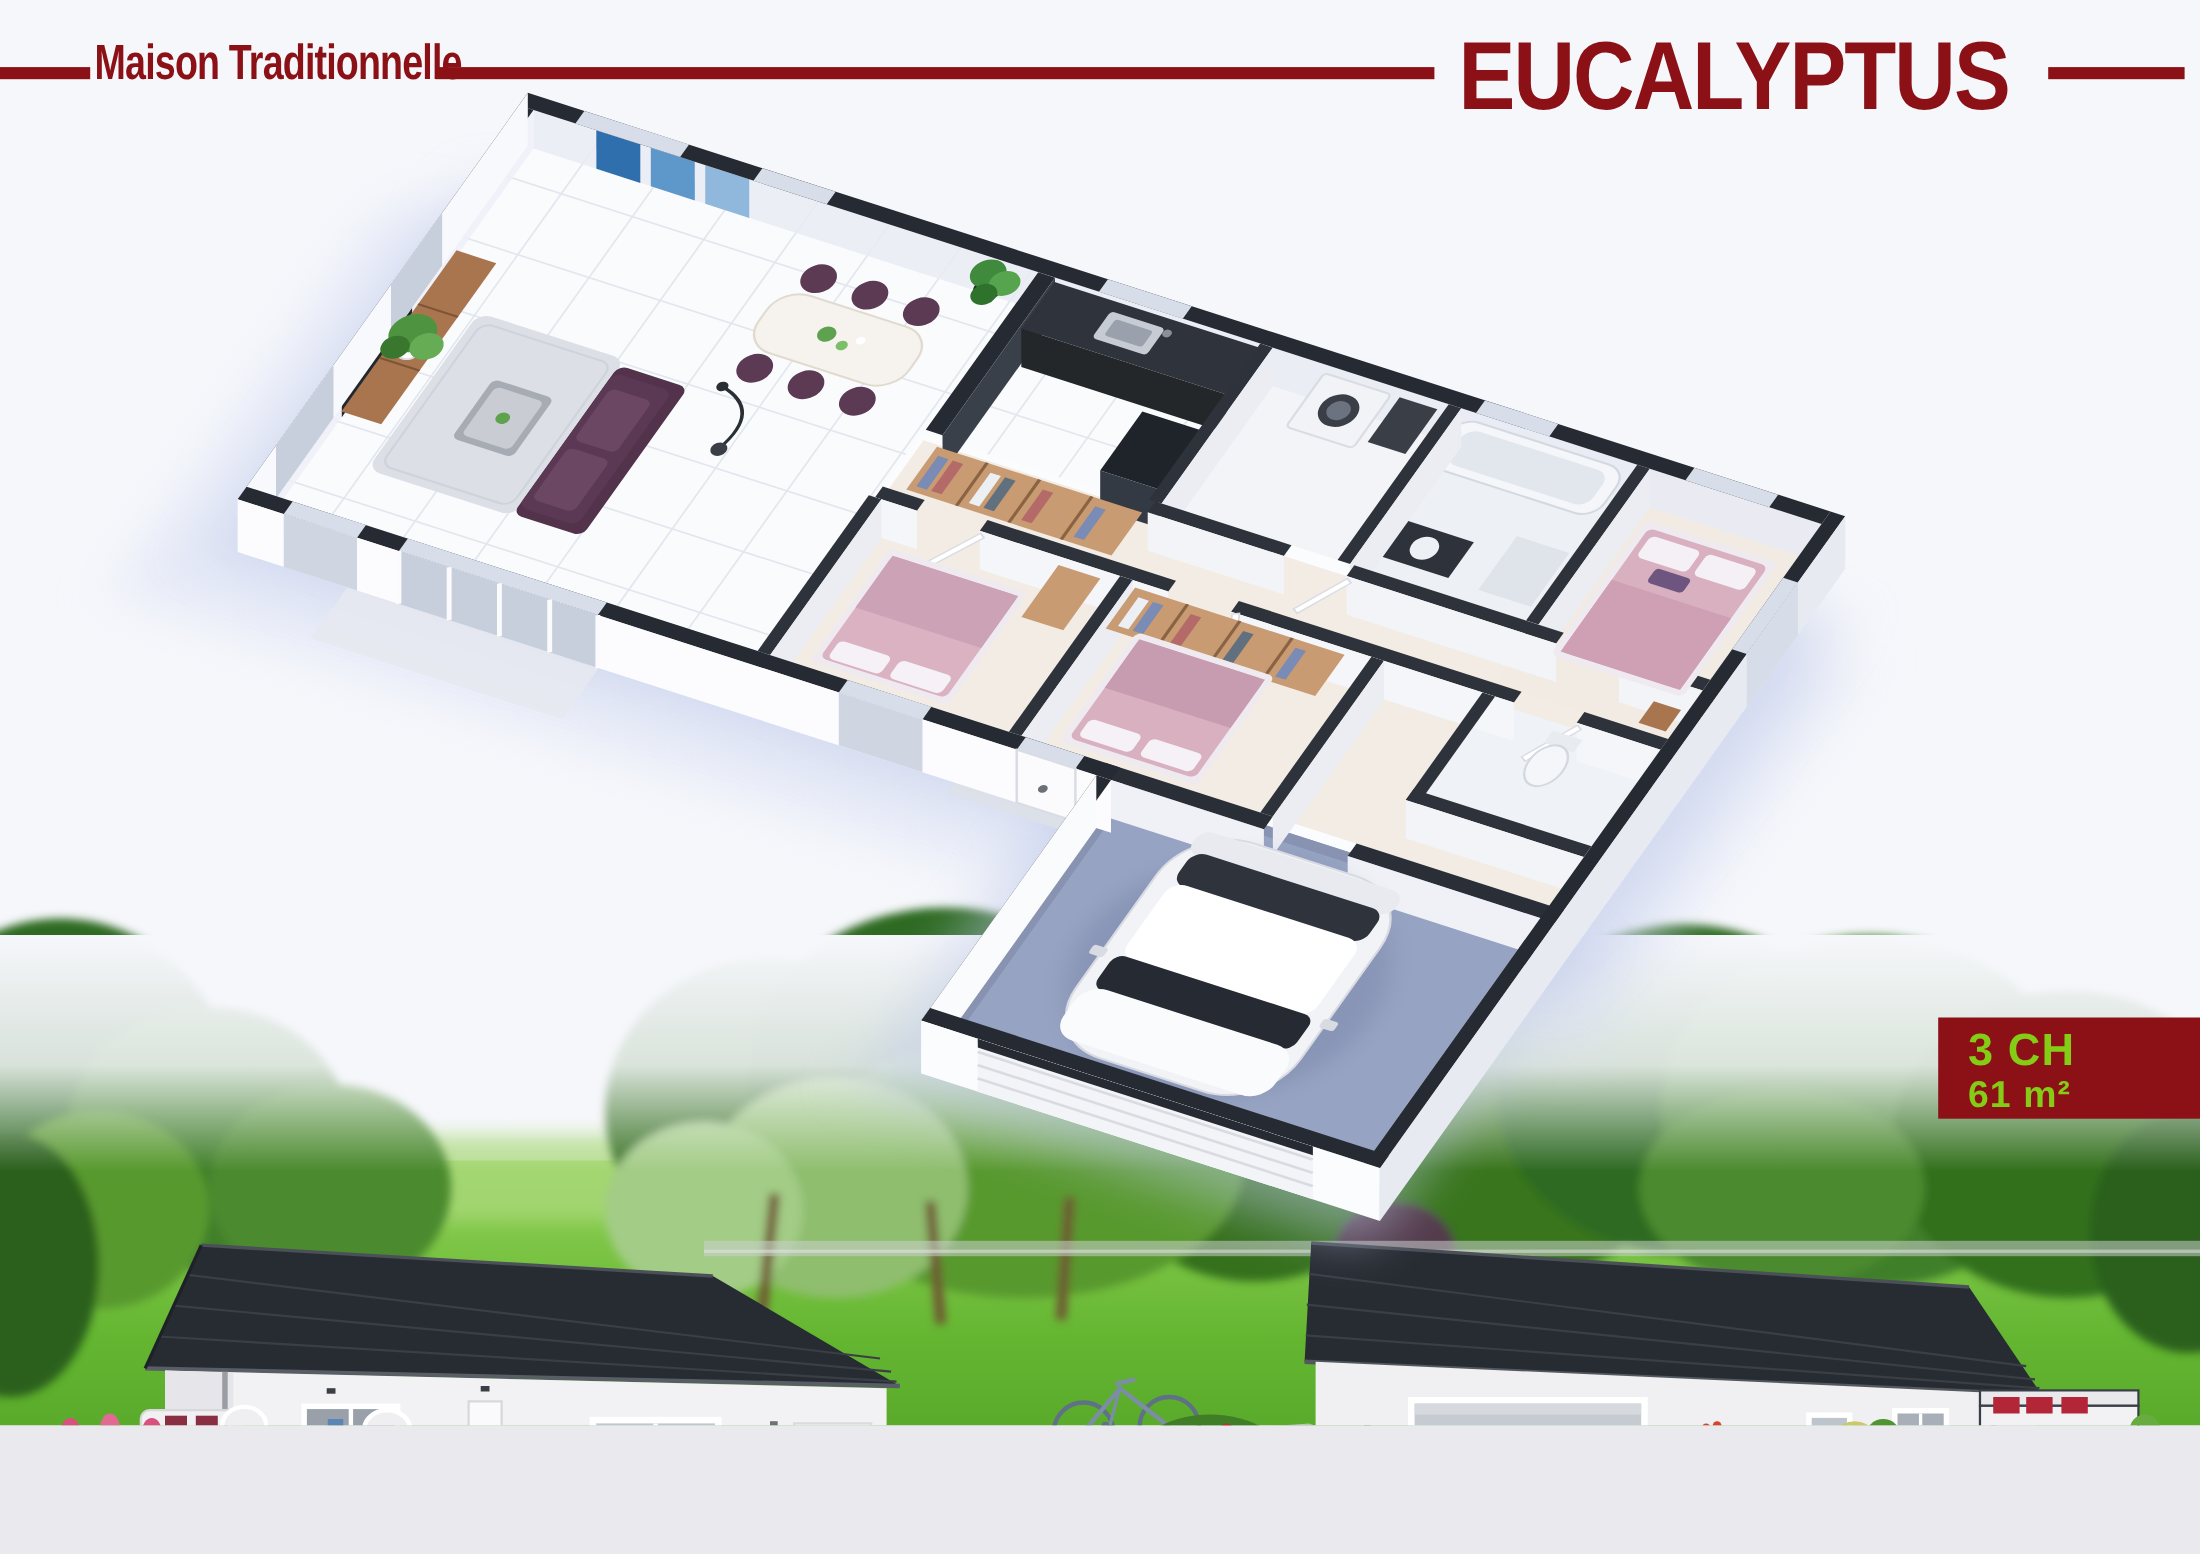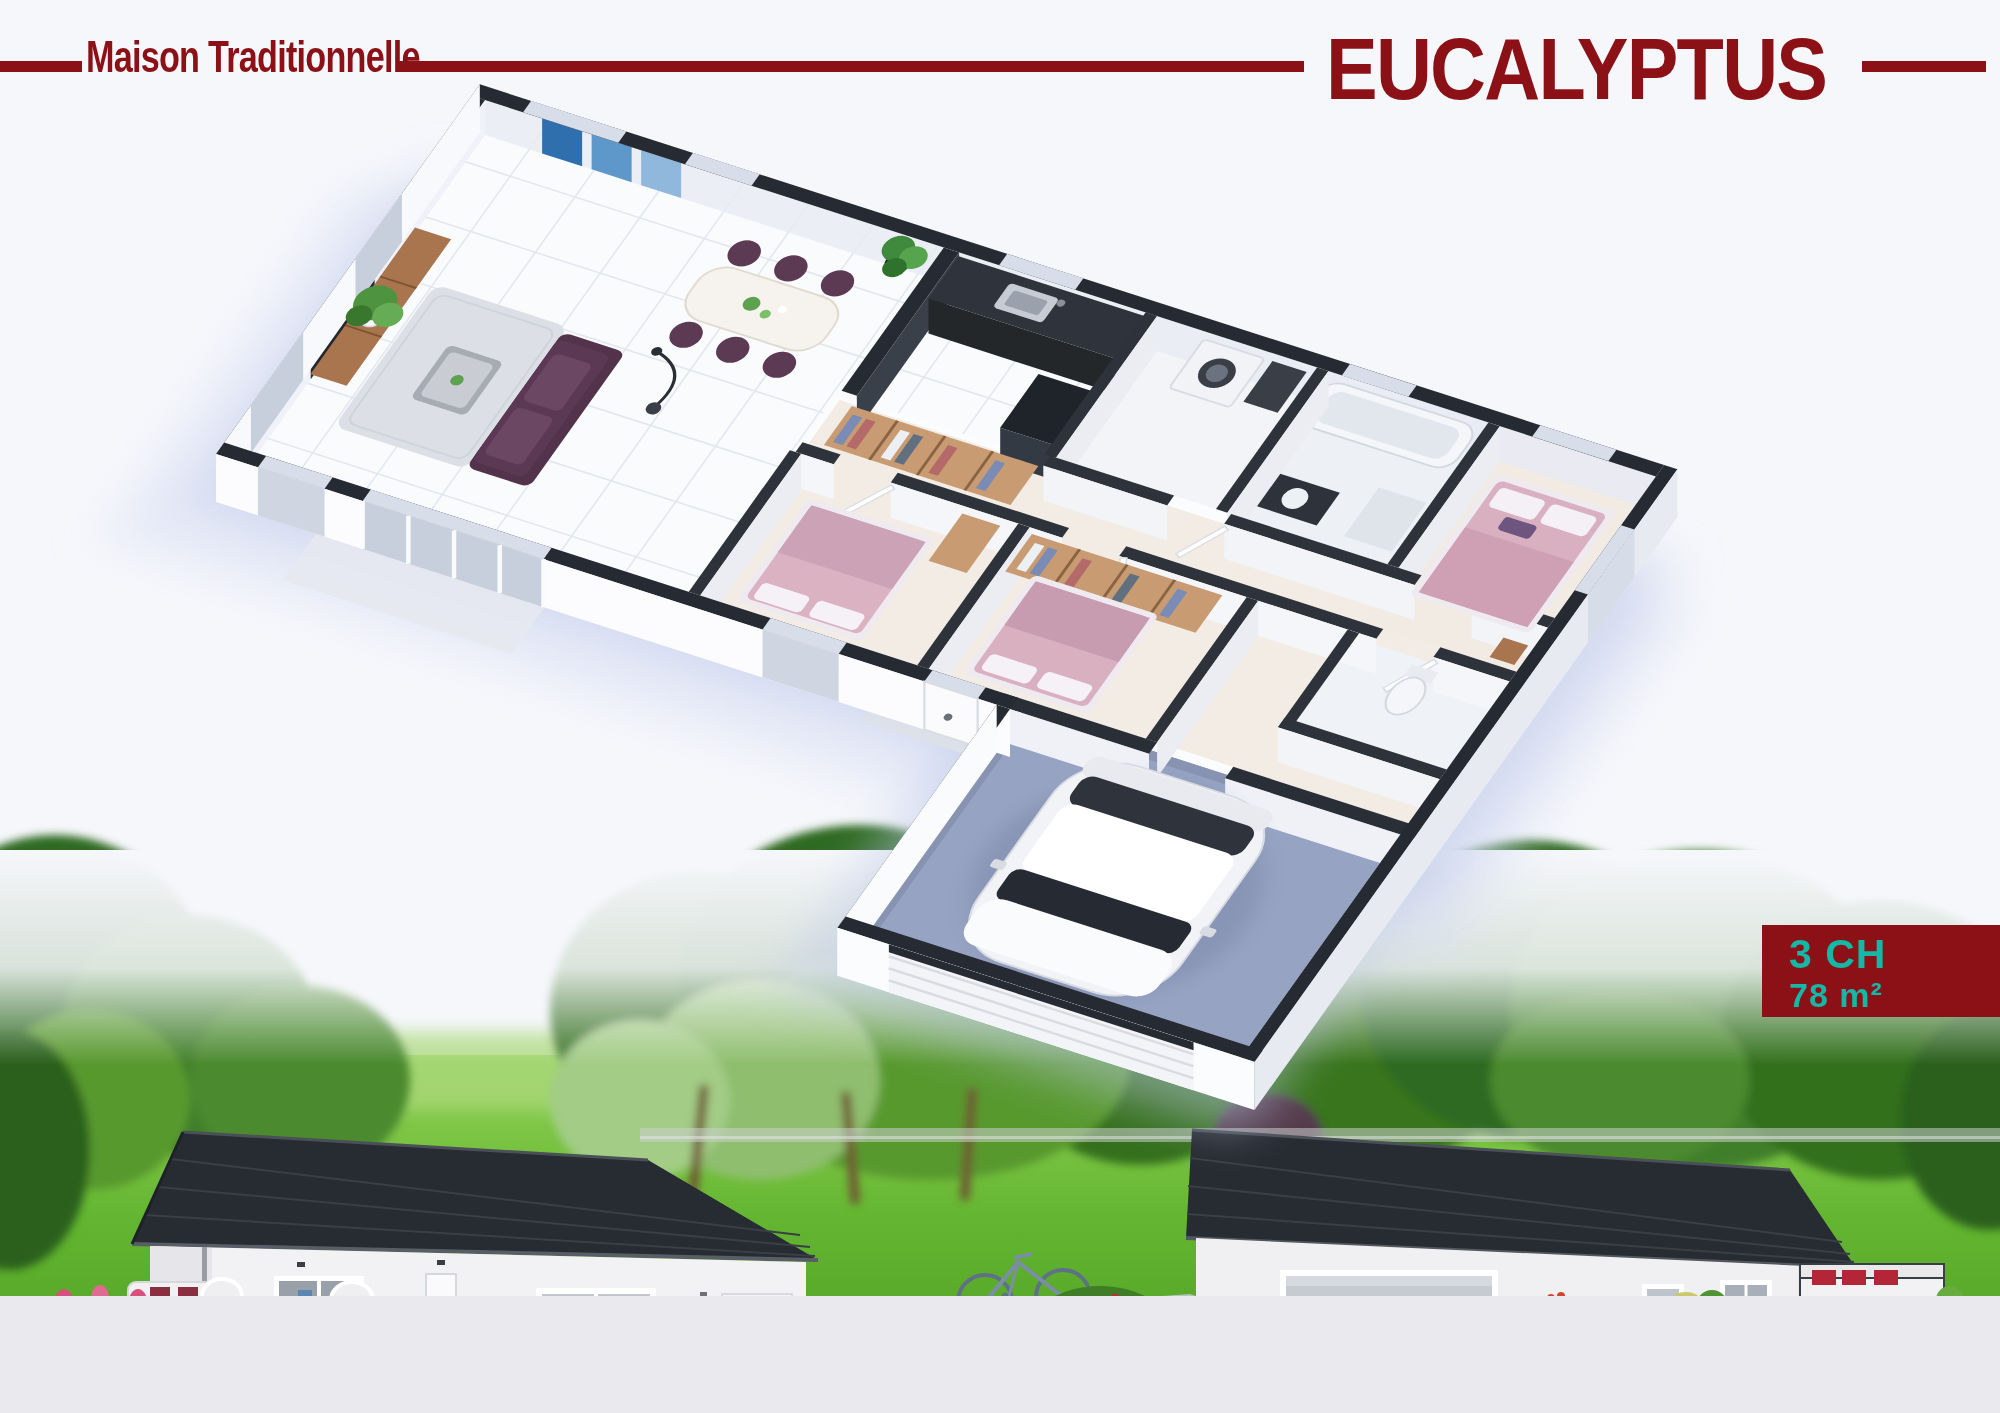--- a/index.html
+++ b/index.html
@@ -26,21 +26,21 @@
     font-size:45px;font-weight:700;letter-spacing:-1px;color:var(--accent);
     transform:scaleX(.76);transform-origin:left top;white-space:nowrap;
   }
   .model-title{
     position:absolute;left:1326px;top:18px;z-index:5;
     font-size:88px;font-weight:700;letter-spacing:-2px;color:var(--accent);
     transform:scaleX(.88);transform-origin:left top;white-space:nowrap;
   }
   .spec-badge{
     position:absolute;left:1762px;top:925px;width:238px;height:92px;z-index:4;
-    background:var(--accent);color:#14b8a6;padding:7px 0 0 27px;line-height:1.1;
+    background:var(--accent);color:#84cc16;padding:7px 0 0 27px;line-height:1.1;
   }
   .spec-badge .bedrooms{font-size:41px;font-weight:700;letter-spacing:1px;}
   .spec-badge .area{font-size:34px;font-weight:700;letter-spacing:1px;}
   .footer-rule{
     position:absolute;left:0;top:1348px;width:2000px;height:13px;
     background:var(--accent);z-index:5;
   }
   .page-number{
     position:absolute;left:1888px;top:1327px;width:60px;height:48px;z-index:6;
     border:3px solid var(--accent);background:rgba(56,68,52,.58);
@@ -648,19 +648,19 @@
   </svg>
 
   <div class="rule" id="rule-left"></div>
   <div class="series-title">Maison Traditionnelle</div>
   <div class="rule" id="rule-mid"></div>
   <div class="model-title">EUCALYPTUS</div>
   <div class="rule" id="rule-right"></div>
 
   <div class="spec-badge">
     <div class="bedrooms">3 CH</div>
-    <div class="area">78 m²</div>
+    <div class="area">61 m²</div>
   </div>
 
   <div class="footer-rule"></div>
   <div class="page-number">7</div>
 
 </div>
 
 </body></html>

